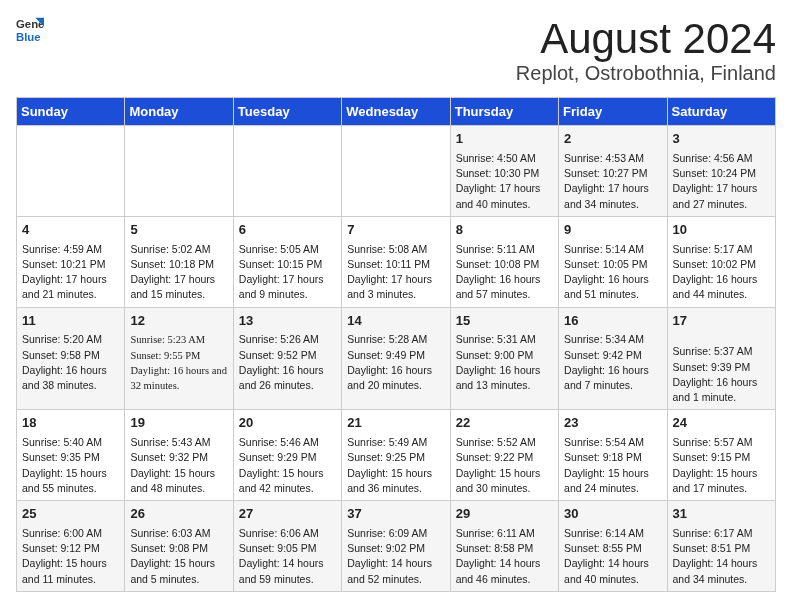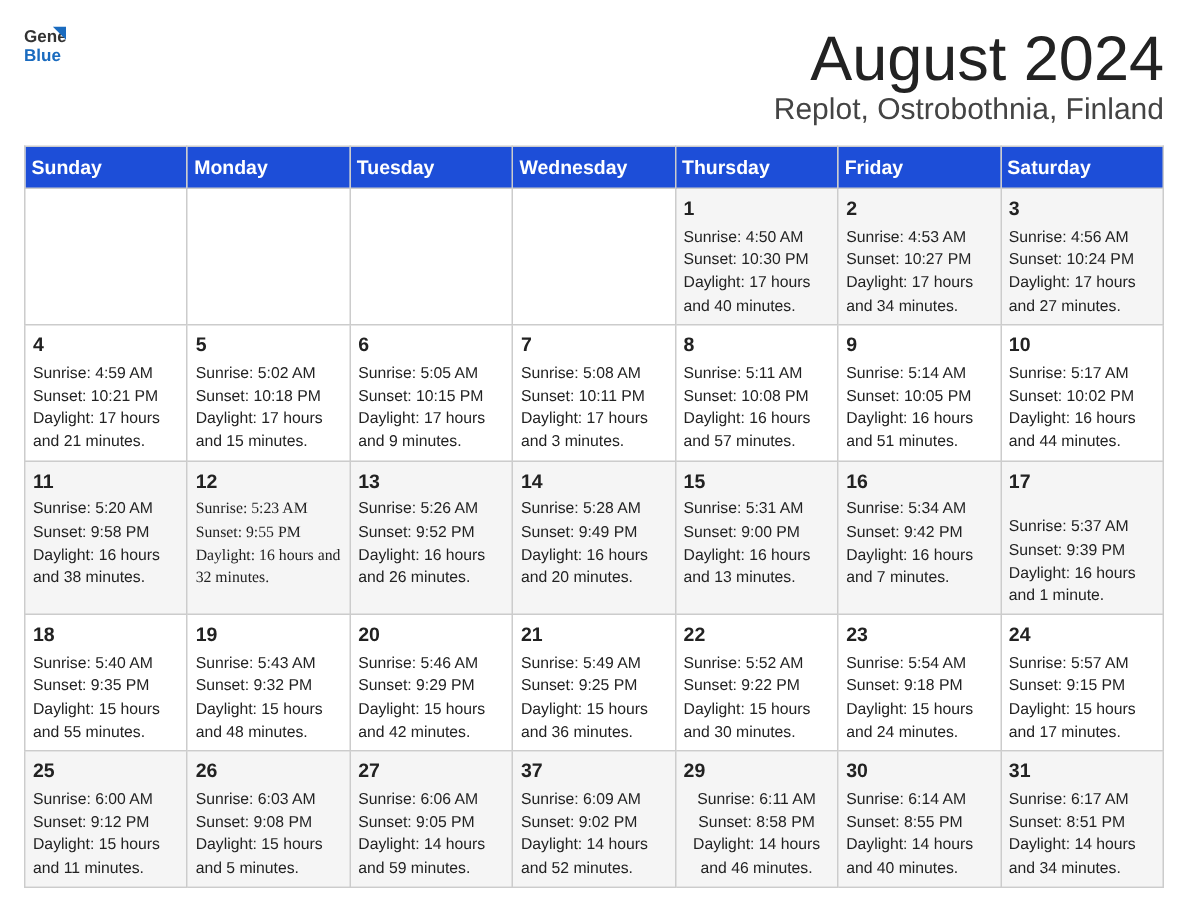--- a/index.html
+++ b/index.html
@@ -293,21 +293,21 @@
 Daylight: 14 hours and 59 minutes.</div>
         </td>
         <td>
           <span class="day-num">37</span>
           <div class="day-info" style="white-space: pre-line;">Sunrise: 6:09 AM
 Sunset: 9:02 PM
 Daylight: 14 hours and 52 minutes.</div>
         </td>
         <td>
           <span class="day-num">29</span>
-          <div class="day-info" style="white-space: pre-line; text-align: center;">Sunrise: 6:11 AM
+          <div class="day-info" style="white-space: pre-line;">Sunrise: 6:11 AM
 Sunset: 8:58 PM
 Daylight: 14 hours and 46 minutes.</div>
         </td>
         <td>
           <span class="day-num">30</span>
           <div class="day-info" style="white-space: pre-line;">Sunrise: 6:14 AM
 Sunset: 8:55 PM
 Daylight: 14 hours and 40 minutes.</div>
         </td>
         <td>

